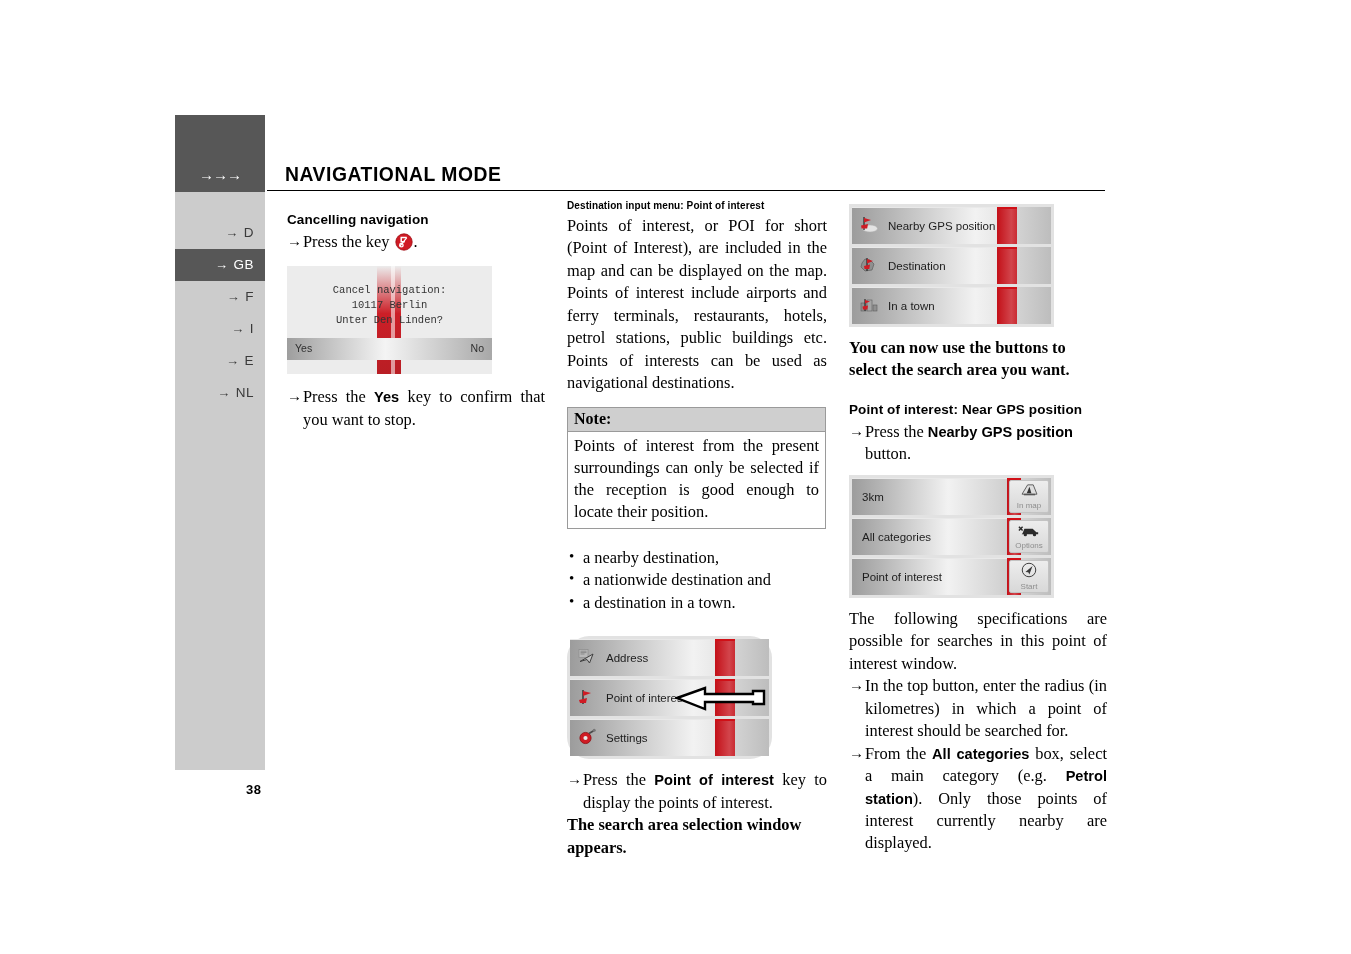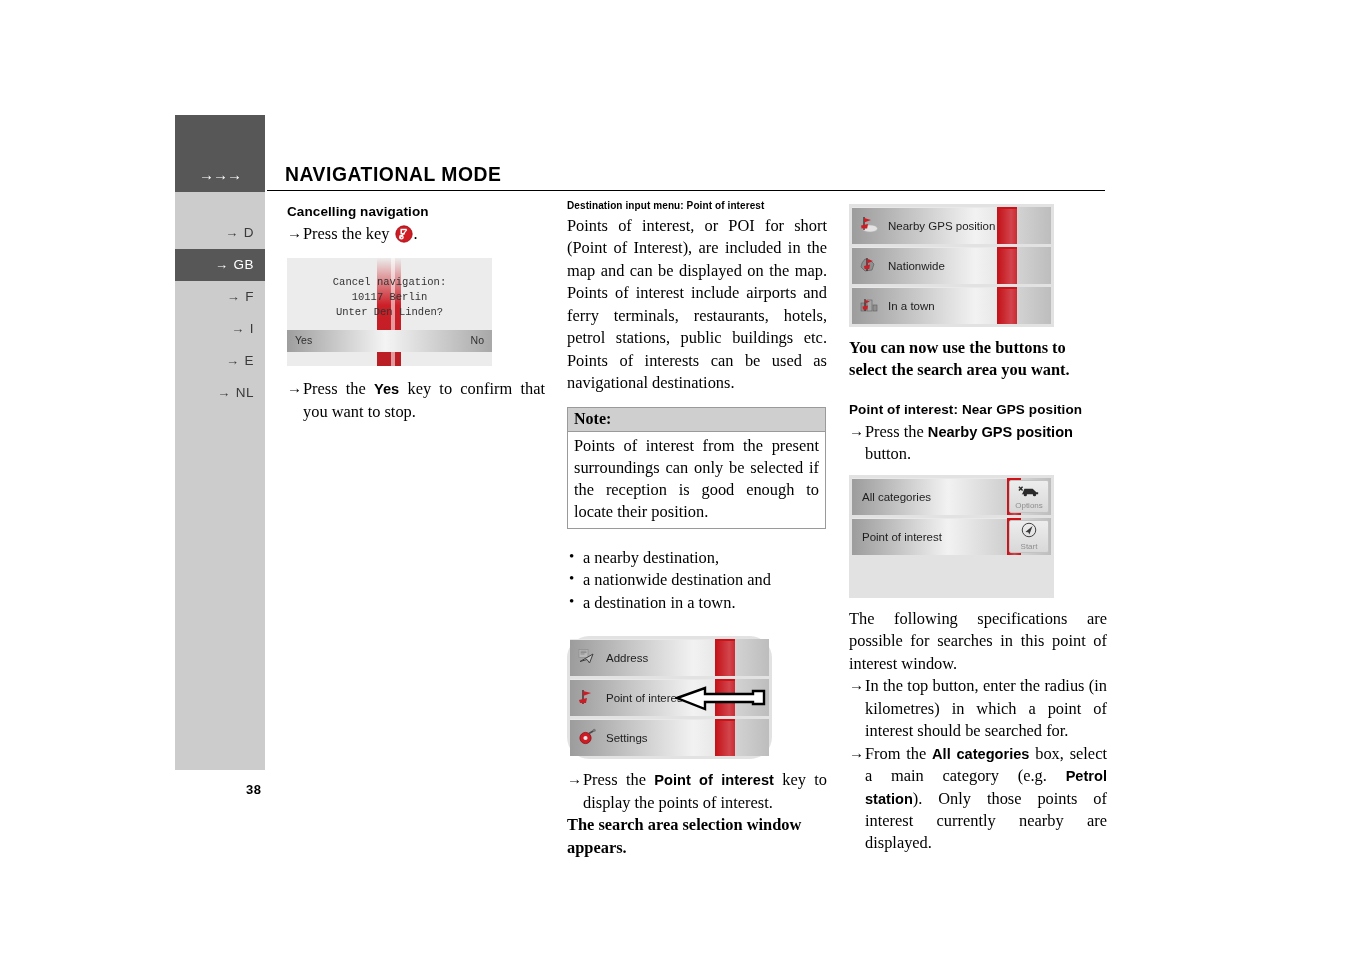--- a/index.html
+++ b/index.html
@@ -94,21 +94,21 @@
     background: #000;
   }
 
   
   .col { position: absolute; }
   .col1 { left: 287px; top: 200px; width: 258px; }
   .col2 { left: 567px; top: 200px; width: 260px; }
   .col3 { left: 849px; top: 200px; width: 258px; }
 
   h3.sub {
-    margin: 4px 0 2px 0;
+    margin: 12px 0 2px 0;
     font-family: "Liberation Sans", sans-serif;
     font-size: 13.5px;
     font-weight: bold;
     color: #000;
     letter-spacing: 0.1px;
     line-height: 1.25;
   }
   h2.sec {
     margin: 0 0 3px 0;
     font-family: "Liberation Sans", sans-serif;
@@ -485,21 +485,21 @@
       <div class="menu-row">
         <div class="menu-btn" style="width:199px">
           <span class="menu-icon">
             <svg width="20" height="20" viewBox="0 0 20 20">
               <path d="M3 8 L6 4 L11 5 L15 9 L13 15 L6 16 L2 12 Z" fill="#8f8f8f" stroke="#5e5e5e" stroke-width="0.7"></path>
               <path d="M8 3 v13" stroke="#2e2e2e" stroke-width="1.3"></path>
               <path d="M8 4 L14 6 L8 8.4 Z" fill="#cf1b24"></path>
               <path d="M5 11 L11 9.6 L10.3 14 L5.6 14 Z" fill="#cf1b24"></path>
             </svg>
           </span>
-          <span class="menu-label">Nationwide</span>
+          <span class="menu-label">Destination</span>
         </div>
         <div class="menu-redband" style="left:145px"></div>
         <div class="menu-tail" style="width:34px"></div>
       </div>
 
       <div class="menu-row">
         <div class="menu-btn" style="width:199px">
           <span class="menu-icon">
             <svg width="20" height="20" viewBox="0 0 20 20">
               <rect x="2" y="8" width="5" height="8" fill="#8f8f8f" stroke="#5e5e5e" stroke-width="0.6"></rect>
@@ -522,20 +522,37 @@
     <h3 class="sub" style="margin-top:20px">Point of interest: Near GPS position</h3>
 
     <div class="step nj">
       <span class="ar">→</span>
       <span>Press the</span>
       <b class="k">Nearby GPS position</b>
       <span>button.</span>
     </div>
 
     <div class="menu" style="width:205px; height:123px; margin-top:9px;">
+      <div class="menu-row">
+        <div class="menu-btn" style="width:155px; padding-left:10px;">
+          <span class="menu-label">3km</span>
+        </div>
+        <div class="menu-redband" style="left:155px; width:14px;"></div>
+        <div class="menu-tail" style="width:30px"></div>
+        <div class="sidekey">
+          <span>
+            <svg width="17" height="14" viewBox="0 0 18 15">
+              <path d="M1 12 L7 2 L13 2 L17 12 Z" fill="#dedede" stroke="#4a4a4a" stroke-width="0.9"></path>
+              <path d="M6 11 L9 4 L11 11 Z" fill="#333"></path>
+              <rect x="3" y="11.6" width="12" height="1.6" fill="#555"></rect>
+            </svg>
+          </span>
+          <span class="sidekey-label">In map</span>
+        </div>
+      </div>
 
       <div class="menu-row">
         <div class="menu-btn" style="width:155px; padding-left:10px;">
           <span class="menu-label">All categories</span>
         </div>
         <div class="menu-redband" style="left:155px; width:14px;"></div>
         <div class="menu-tail" style="width:30px"></div>
         <div class="sidekey">
           <span>
             <svg width="22" height="13" viewBox="0 0 24 14">

